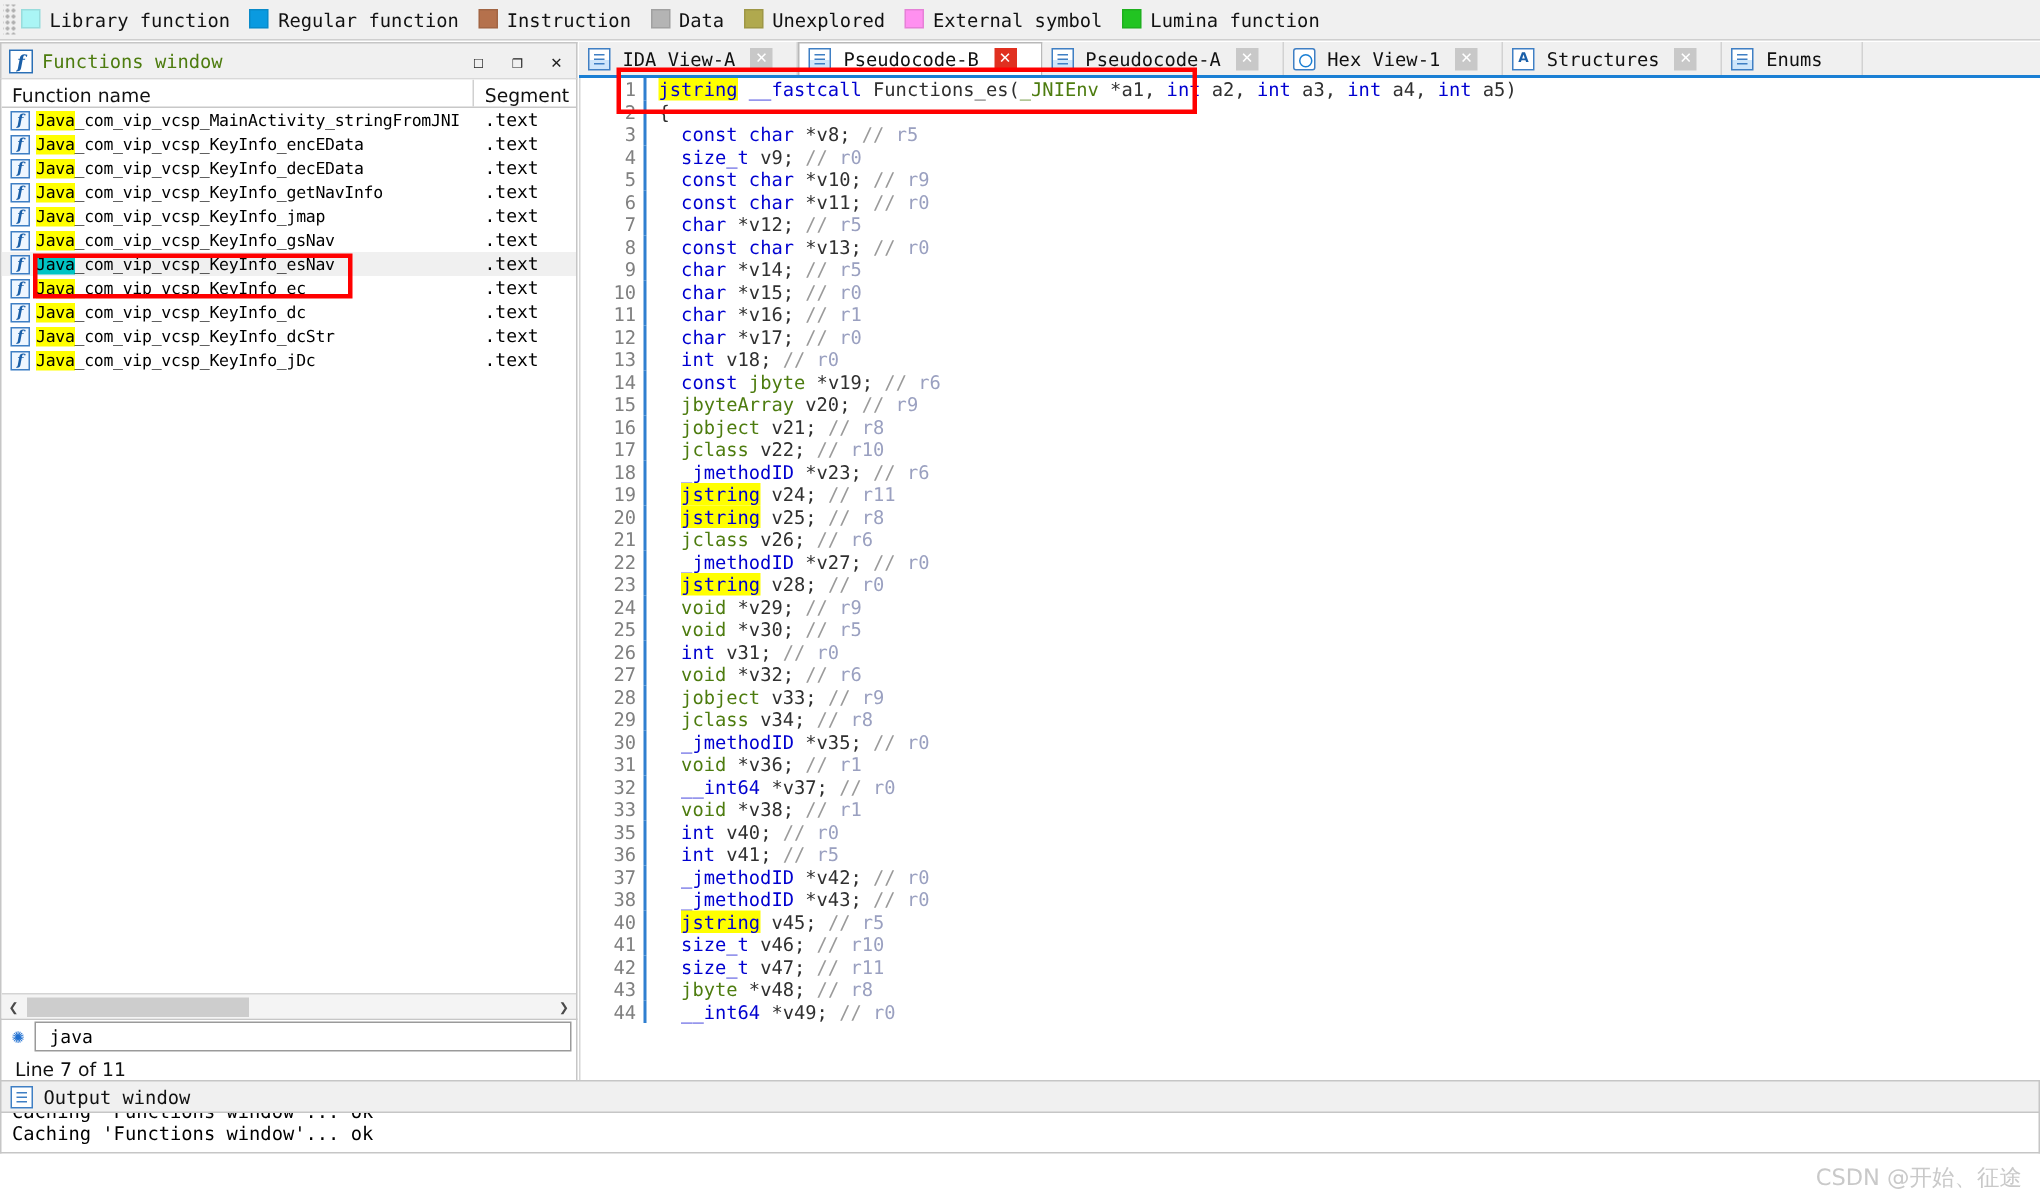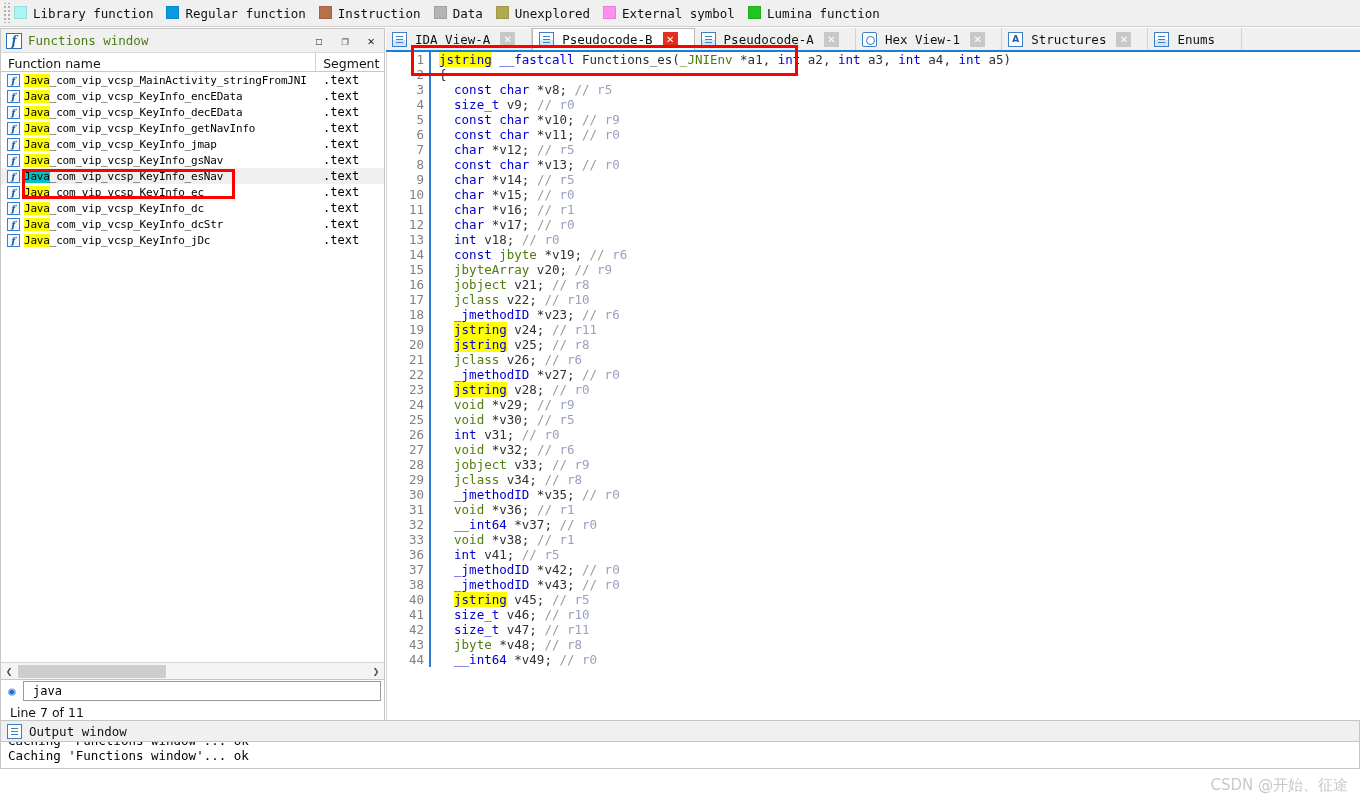--- a/index.html
+++ b/index.html
@@ -658,20 +658,21 @@
       <div class="code-line"><div class="lineno">24</div><div class="code-text"><span class="punc">  </span><span class="jni">void</span><span class="punc"> *</span><span class="var">v29</span><span class="punc">; </span><span class="cmt">// </span><span class="reg">r9</span></div></div>
       <div class="code-line"><div class="lineno">25</div><div class="code-text"><span class="punc">  </span><span class="jni">void</span><span class="punc"> *</span><span class="var">v30</span><span class="punc">; </span><span class="cmt">// </span><span class="reg">r5</span></div></div>
       <div class="code-line"><div class="lineno">26</div><div class="code-text"><span class="punc">  </span><span class="kw">int</span><span class="punc"> </span><span class="var">v31</span><span class="punc">; </span><span class="cmt">// </span><span class="reg">r0</span></div></div>
       <div class="code-line"><div class="lineno">27</div><div class="code-text"><span class="punc">  </span><span class="jni">void</span><span class="punc"> *</span><span class="var">v32</span><span class="punc">; </span><span class="cmt">// </span><span class="reg">r6</span></div></div>
       <div class="code-line"><div class="lineno">28</div><div class="code-text"><span class="punc">  </span><span class="jni">jobject</span><span class="punc"> </span><span class="var">v33</span><span class="punc">; </span><span class="cmt">// </span><span class="reg">r9</span></div></div>
       <div class="code-line"><div class="lineno">29</div><div class="code-text"><span class="punc">  </span><span class="jni">jclass</span><span class="punc"> </span><span class="var">v34</span><span class="punc">; </span><span class="cmt">// </span><span class="reg">r8</span></div></div>
       <div class="code-line"><div class="lineno">30</div><div class="code-text"><span class="punc">  </span><span class="kw">_jmethodID</span><span class="punc"> *</span><span class="var">v35</span><span class="punc">; </span><span class="cmt">// </span><span class="reg">r0</span></div></div>
       <div class="code-line"><div class="lineno">31</div><div class="code-text"><span class="punc">  </span><span class="jni">void</span><span class="punc"> *</span><span class="var">v36</span><span class="punc">; </span><span class="cmt">// </span><span class="reg">r1</span></div></div>
       <div class="code-line"><div class="lineno">32</div><div class="code-text"><span class="punc">  </span><span class="kw">__int64</span><span class="punc"> *</span><span class="var">v37</span><span class="punc">; </span><span class="cmt">// </span><span class="reg">r0</span></div></div>
       <div class="code-line"><div class="lineno">33</div><div class="code-text"><span class="punc">  </span><span class="jni">void</span><span class="punc"> *</span><span class="var">v38</span><span class="punc">; </span><span class="cmt">// </span><span class="reg">r1</span></div></div>
+      <div class="code-line"><div class="lineno">35</div><div class="code-text"><span class="punc">  </span><span class="kw">int</span><span class="punc"> </span><span class="var">v40</span><span class="punc">; </span><span class="cmt">// </span><span class="reg">r0</span></div></div>
       <div class="code-line"><div class="lineno">36</div><div class="code-text"><span class="punc">  </span><span class="kw">int</span><span class="punc"> </span><span class="var">v41</span><span class="punc">; </span><span class="cmt">// </span><span class="reg">r5</span></div></div>
       <div class="code-line"><div class="lineno">37</div><div class="code-text"><span class="punc">  </span><span class="kw">_jmethodID</span><span class="punc"> *</span><span class="var">v42</span><span class="punc">; </span><span class="cmt">// </span><span class="reg">r0</span></div></div>
       <div class="code-line"><div class="lineno">38</div><div class="code-text"><span class="punc">  </span><span class="kw">_jmethodID</span><span class="punc"> *</span><span class="var">v43</span><span class="punc">; </span><span class="cmt">// </span><span class="reg">r0</span></div></div>
       <div class="code-line"><div class="lineno">40</div><div class="code-text"><span class="punc">  </span><span class="hlw">jstring</span><span class="punc"> </span><span class="var">v45</span><span class="punc">; </span><span class="cmt">// </span><span class="reg">r5</span></div></div>
       <div class="code-line"><div class="lineno">41</div><div class="code-text"><span class="punc">  </span><span class="kw">size_t</span><span class="punc"> </span><span class="var">v46</span><span class="punc">; </span><span class="cmt">// </span><span class="reg">r10</span></div></div>
       <div class="code-line"><div class="lineno">42</div><div class="code-text"><span class="punc">  </span><span class="kw">size_t</span><span class="punc"> </span><span class="var">v47</span><span class="punc">; </span><span class="cmt">// </span><span class="reg">r11</span></div></div>
       <div class="code-line"><div class="lineno">43</div><div class="code-text"><span class="punc">  </span><span class="jni">jbyte</span><span class="punc"> *</span><span class="var">v48</span><span class="punc">; </span><span class="cmt">// </span><span class="reg">r8</span></div></div>
       <div class="code-line"><div class="lineno">44</div><div class="code-text"><span class="punc">  </span><span class="kw">__int64</span><span class="punc"> *</span><span class="var">v49</span><span class="punc">; </span><span class="cmt">// </span><span class="reg">r0</span></div></div>
     </div>
   <div id="code-status">

